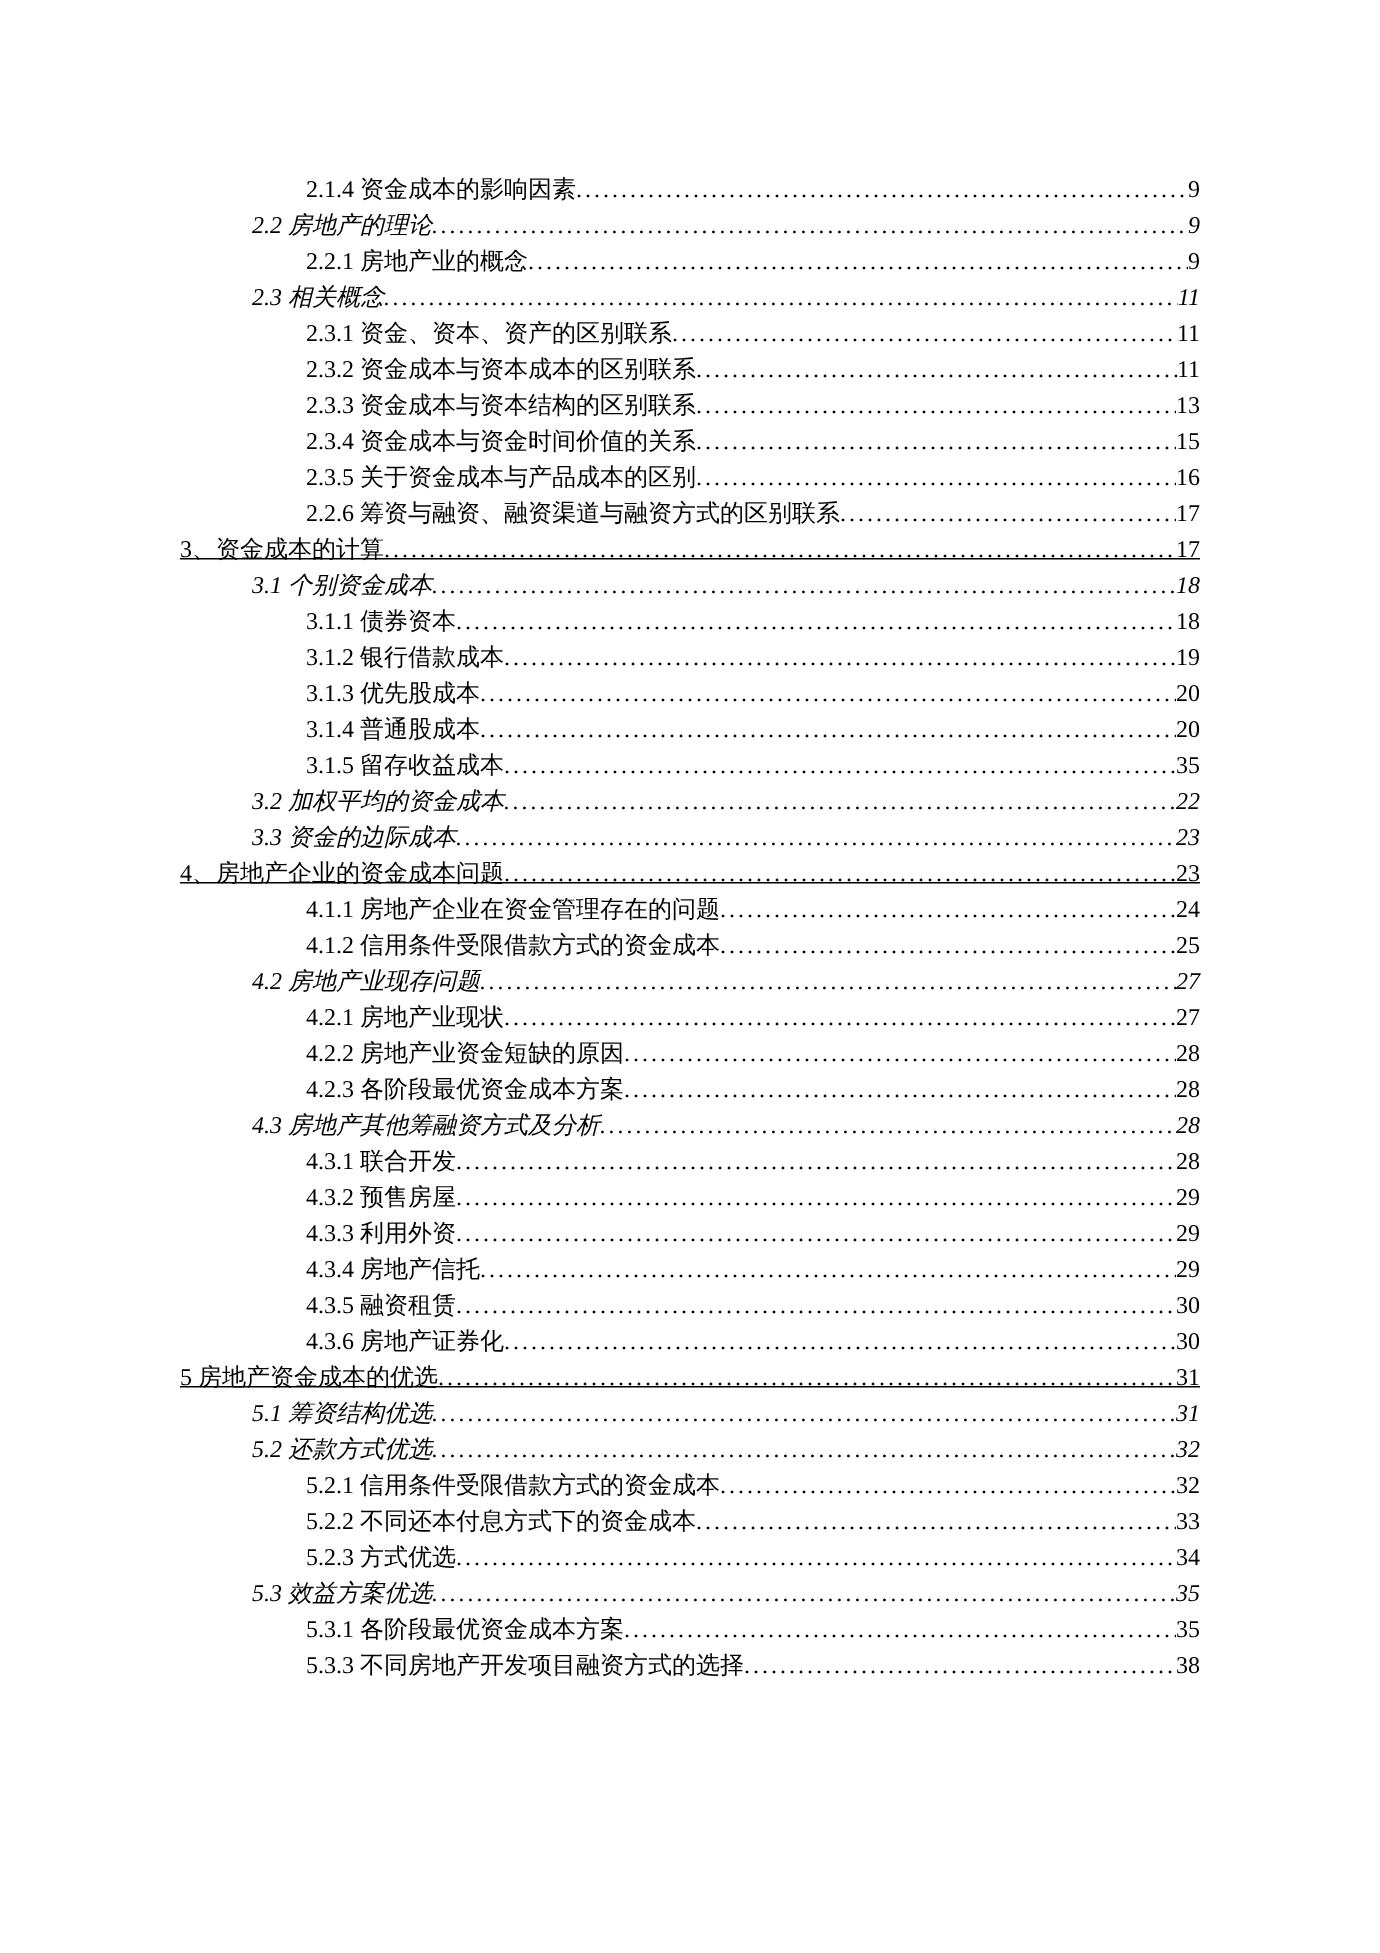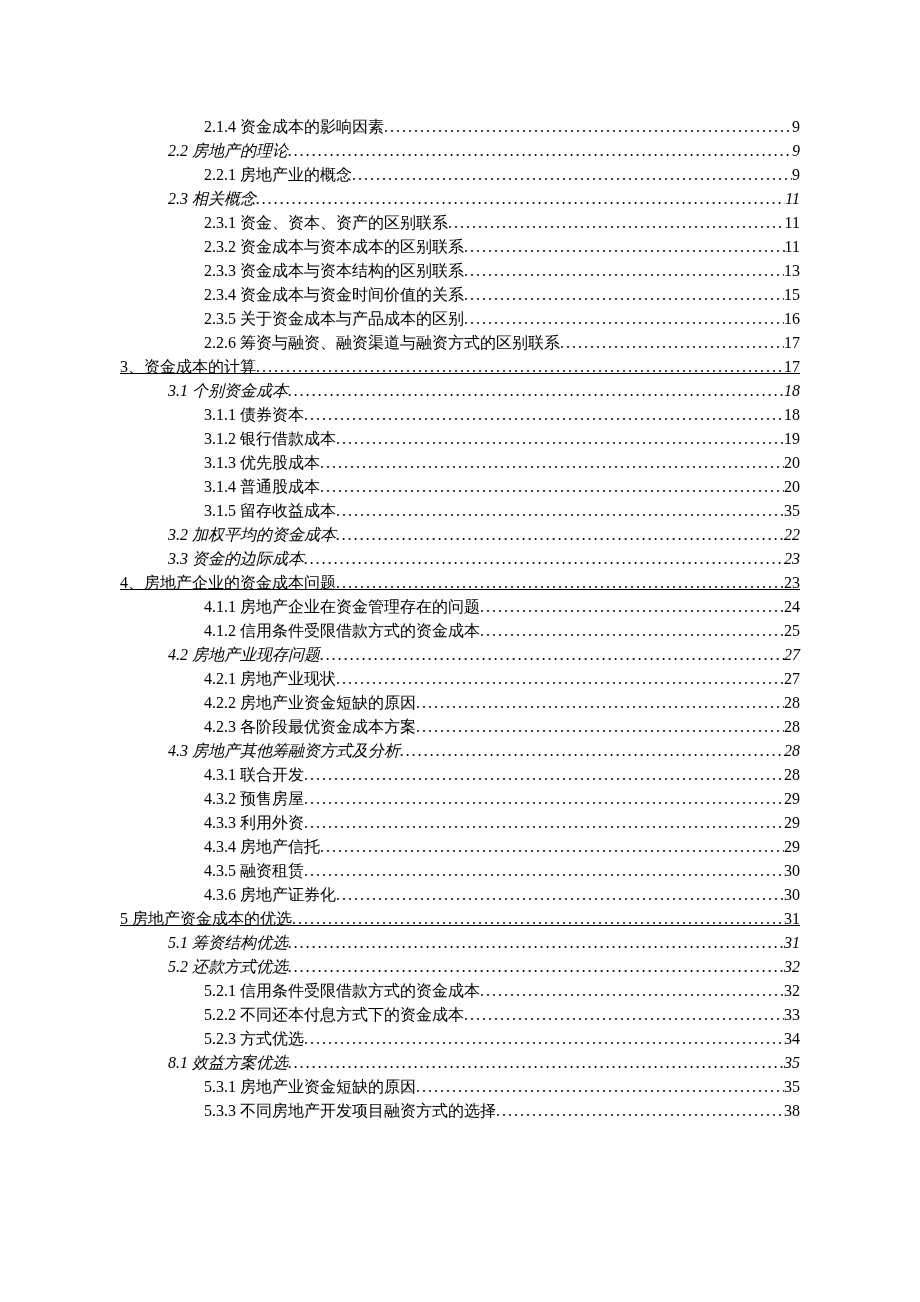--- a/index.html
+++ b/index.html
@@ -227,26 +227,26 @@
       <span class="toc-title">5.2.2 不同还本付息方式下的资金成本</span>
       <span class="toc-dots"></span>
       <span class="toc-page">33</span>
     </div>
     <div class="toc-line lvl-3">
       <span class="toc-title">5.2.3 方式优选</span>
       <span class="toc-dots"></span>
       <span class="toc-page">34</span>
     </div>
     <div class="toc-line lvl-2">
-      <span class="toc-title">8.1 效益方案优选</span>
+      <span class="toc-title">5.3 效益方案优选</span>
       <span class="toc-dots"></span>
       <span class="toc-page">35</span>
     </div>
     <div class="toc-line lvl-3">
-      <span class="toc-title">5.3.1 房地产业资金短缺的原因</span>
+      <span class="toc-title">5.3.1 各阶段最优资金成本方案</span>
       <span class="toc-dots"></span>
       <span class="toc-page">35</span>
     </div>
     <div class="toc-line lvl-3">
       <span class="toc-title">5.3.3 不同房地产开发项目融资方式的选择</span>
       <span class="toc-dots"></span>
       <span class="toc-page">38</span>
     </div>
   </div>
 

